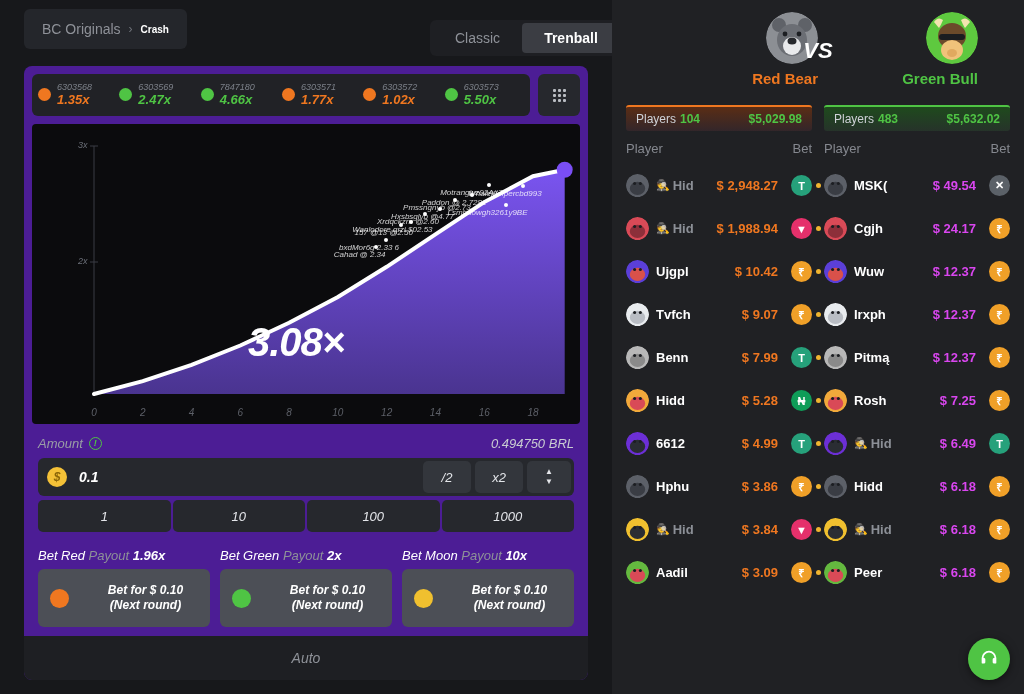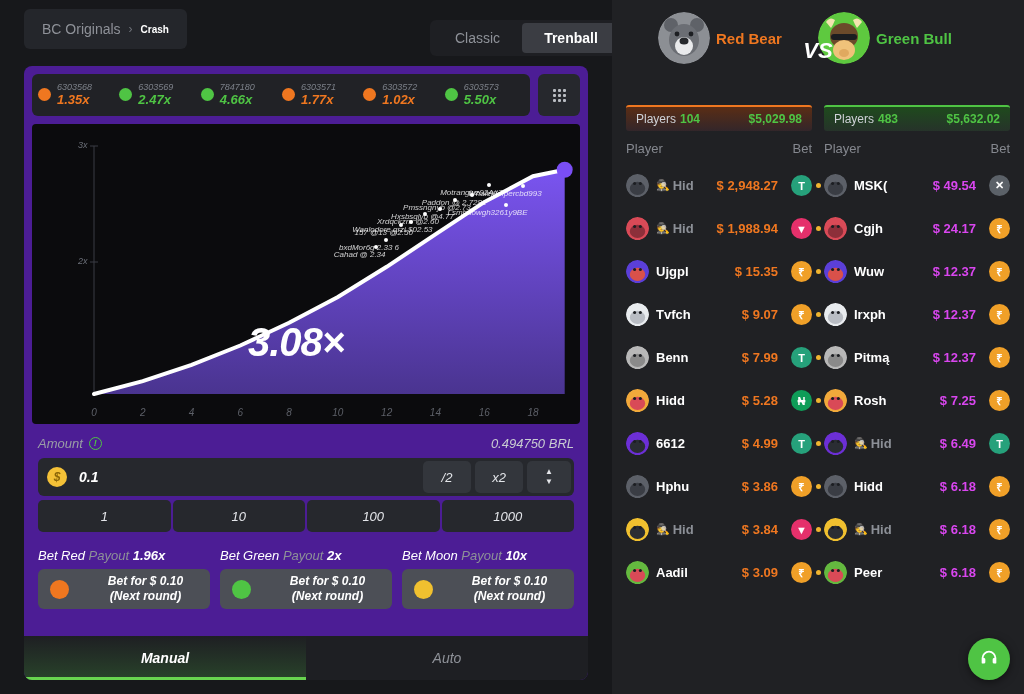--- a/index.html
+++ b/index.html
@@ -109,21 +109,21 @@
     flex: 1; height: 32px; background: #26282d; border-radius: 5px; color: #e4e6ea;
     font-size: 13px; display: flex; align-items: center; justify-content: center; cursor: pointer;
   }
 
   .betsrow { display: flex; gap: 10px; margin-top: 16px; }
   .betcol { flex: 1; }
   .bethead { font-size: 13px; color: #ffffff; margin-bottom: 6px; }
   .bethead .pay { color: #8e9198; }
   .bethead b { color: #ffffff; }
   .betbtn {
-    height: 40px; background: #4c4f56; border-radius: 6px; display: flex;
+    height: 58px; background: #4c4f56; border-radius: 6px; display: flex;
     align-items: center; gap: 24px; padding: 8px 12px; cursor: pointer;
   }
   .betbtn .bdot { width: 19px; height: 19px; border-radius: 50%; flex: none; }
   .bdot.red { background: #ef7720; }
   .bdot.green { background: #4fc444; }
   .bdot.moon { background: #f0c02f; }
   .betbtn .btxt {
     flex: 1; text-align: center; color: #ffffff; font-size: 12px;
     font-weight: bold; line-height: 1.25;
   }
@@ -133,21 +133,21 @@
           font-size: 14px; color: #8e9198; cursor: pointer; position: relative; }
   .tabc.active {
     color: #ffffff; font-weight: bold;
     background: linear-gradient(to top, rgba(79,196,68,.22), rgba(79,196,68,0));
   }
   .tabc.active::after { content: ""; position: absolute; left: 0; bottom: 0; width: 100%; height: 3px; background: #68d44f; }
 
   
   .right { width: 412px; height: 694px; background: #202124; position: relative; }
   .vsrow { display: flex; align-items: flex-start; justify-content: center; padding-top: 12px; position: relative; height: 105px; }
-  .team { width: 160px; display: flex; flex-direction: row; align-items: center; gap: 6px; }
+  .team { width: 160px; display: flex; flex-direction: column; align-items: flex-end; gap: 6px; }
   .avatar { width: 52px; height: 52px; border-radius: 50%; position: relative; overflow: hidden; }
   .teamname { font-size: 15px; font-weight: bold; }
   .teamname.red { color: #ef7720; }
   .teamname.green { color: #4fc444; }
   .vsbadge {
     position: absolute; left: 50%; top: 38px; transform: translateX(-50%);
     font-size: 22px; font-weight: bold; font-style: italic; color: #ffffff; text-align: center;
   }
 
   .statsrow { display: flex; gap: 12px; padding: 0 14px; }
@@ -377,21 +377,20 @@
               <div class="bethead">Bet Moon <span class="pay">Payout</span> <b>10x</b></div>
               <div class="betbtn">
                 <span class="bdot moon"></span>
                 <span class="btxt">Bet for $ 0.10<br>(Next round)</span>
               </div>
             </div>
           </div>
       </div>
 
       <div class="tabsrow">
-        <div class="tabc active">Manual</div>
         <div class="tabc">Auto</div>
       </div>
     </div>
   </div>
 
   <div class="right">
 
     <div class="vsrow">
       <div class="team">
         <div class="avatar">
@@ -478,21 +477,21 @@
             <span class="cur trx">▼</span>
           </div>
           <div class="prow">
             <span class="pav"><svg viewBox="0 0 24 24" width="23" height="23">
                 <circle cx="12" cy="12" r="12" fill="#5b3fd8"></circle>
                 <ellipse cx="12" cy="15" rx="8" ry="7" fill="#d9514a"></ellipse>
                 <circle cx="9" cy="10" r="1.6" fill="#1c1e22"></circle>
                 <circle cx="15" cy="10" r="1.6" fill="#1c1e22"></circle>
               </svg></span>
             <span class="pname">Ujgpl</span>
-            <span class="pbet orange">$ 15.35</span>
+            <span class="pbet orange">$ 10.42</span>
             <span class="cur inr">₹</span>
           </div>
           <div class="prow">
             <span class="pav"><svg viewBox="0 0 24 24" width="23" height="23">
                 <circle cx="12" cy="12" r="12" fill="#e9ecef"></circle>
                 <ellipse cx="12" cy="15" rx="8" ry="7" fill="#b9bdc4"></ellipse>
                 <circle cx="9" cy="10" r="1.6" fill="#1c1e22"></circle>
                 <circle cx="15" cy="10" r="1.6" fill="#1c1e22"></circle>
               </svg></span>
             <span class="pname">Tvfch</span>

